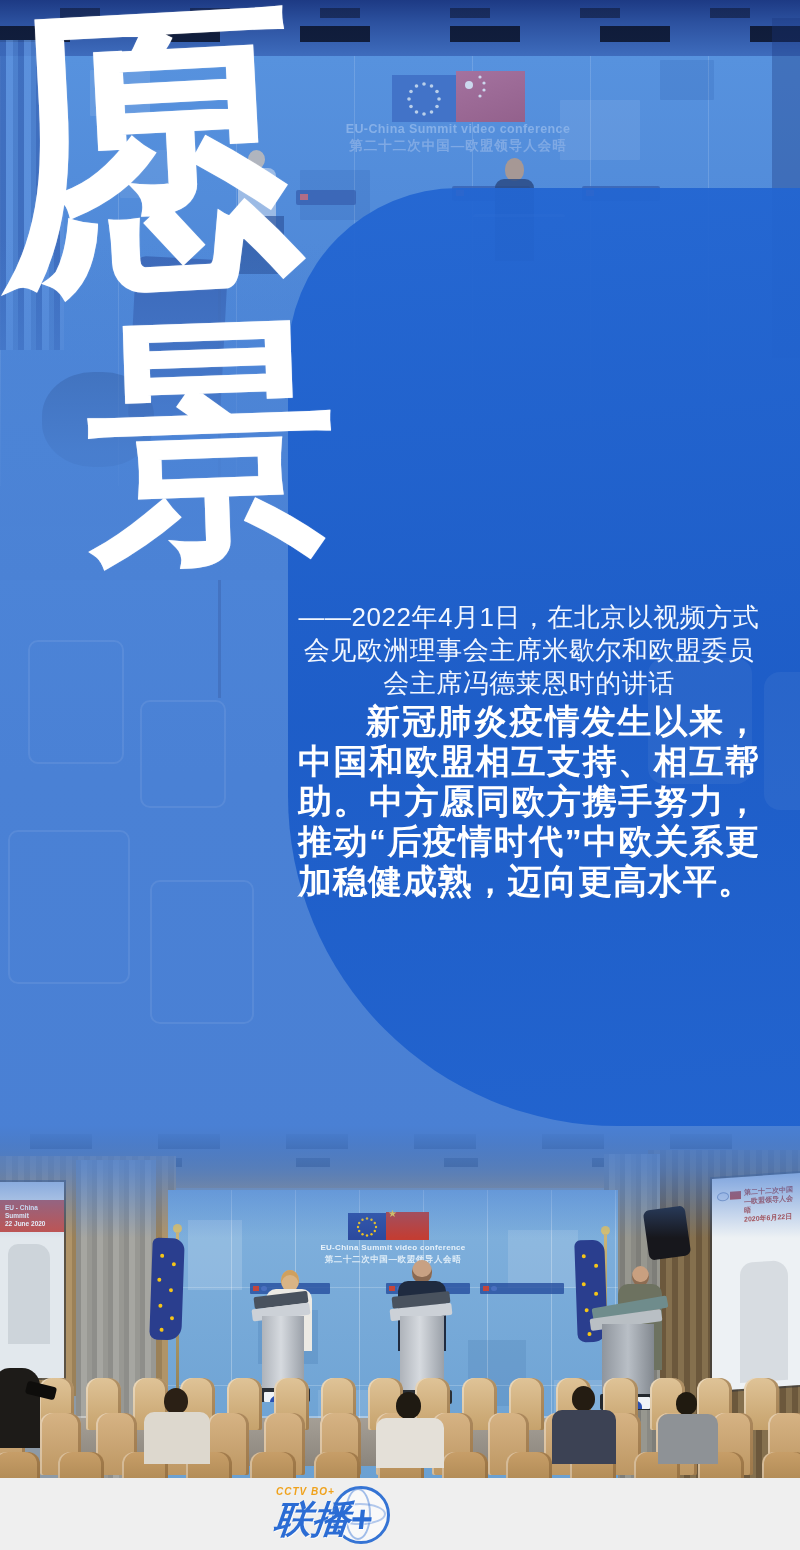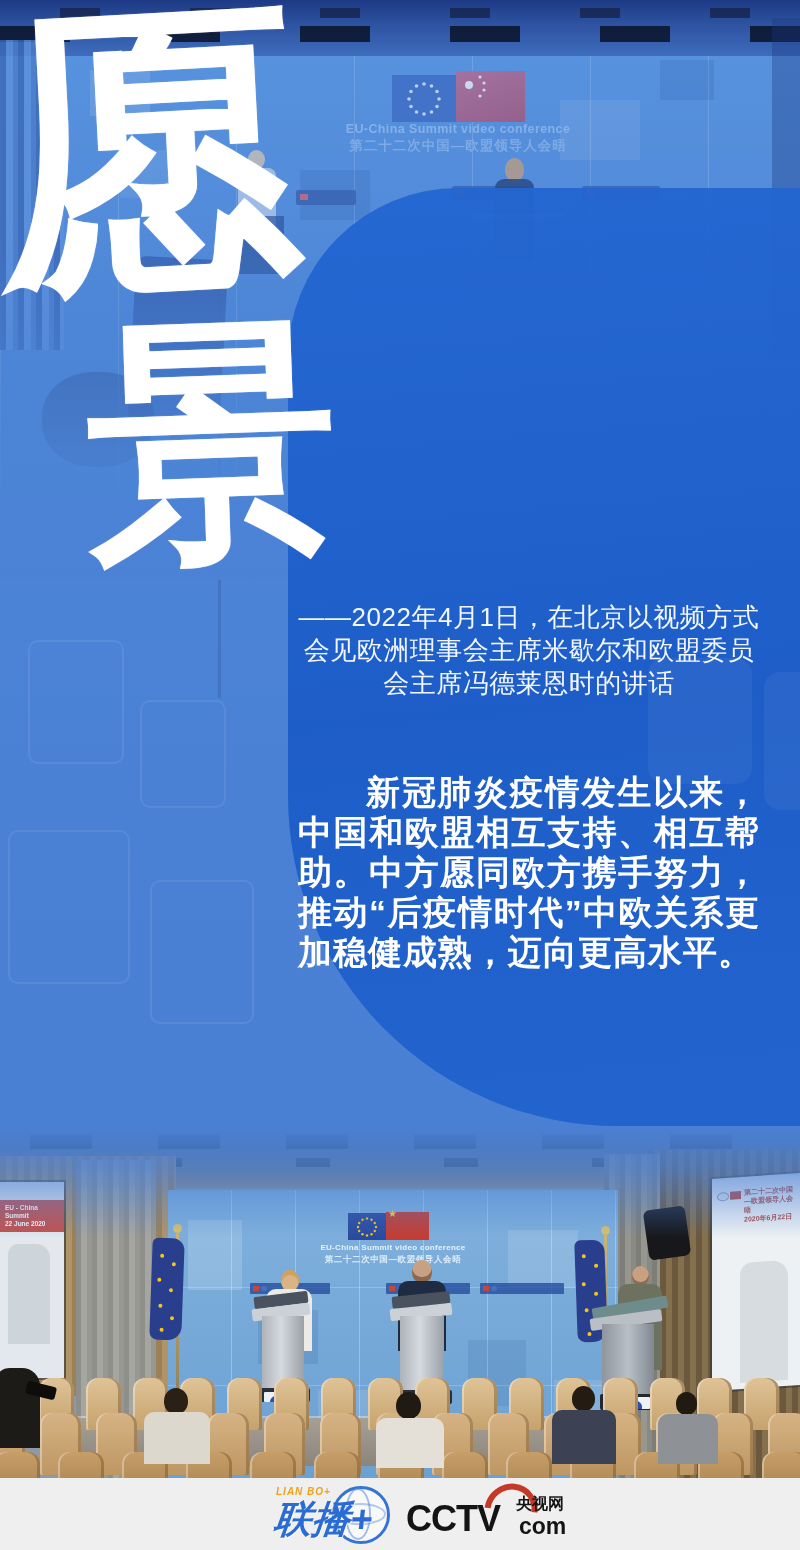--- a/index.html
+++ b/index.html
@@ -65,21 +65,21 @@
   
   .cal{position:absolute;color:#ffffff;font-weight:bold;line-height:1;
     font-family:"DejaVu Sans", sans-serif;text-shadow:0 0 1px rgba(255,255,255,.6);}
   .cal-top{left:-2px;top:4px;font-size:300px;transform:rotate(-3deg);}
   .cal-bottom{left:86px;top:318px;font-size:252px;transform:rotate(-2deg);}
 
   
   .q-text{position:absolute;left:298px;width:462px;color:#ffffff;font-weight:bold;
     font-size:34px;line-height:40px;letter-spacing:1px;text-align:justify;text-indent:2em;margin:0;}
   .q1{top:258px;}
-  .q2{top:772px;}
+  .q2{top:701px;}
   .q-attr{position:absolute;left:298px;width:462px;color:#f2f7ff;font-weight:normal;
     font-size:26px;line-height:33px;letter-spacing:.5px;text-align:center;margin:0;}
   .a1{top:601px;}
   .a2{top:956px;}
 
   
   .photo-bottom{position:absolute;left:0;top:1126px;width:800px;height:352px;overflow:hidden;
     background:#8d9aa6;}
   .pb-ceiling{position:absolute;left:0;top:0;width:800px;height:62px;
     background:linear-gradient(180deg,#45536c 0%,#6d7172 55%,#948c7e 100%);}
@@ -482,24 +482,18 @@
       <span class="head" style="left:676px;top:266px;width:21px;height:23px;background:#201a10;"></span>
       <span class="body" style="left:658px;top:288px;width:60px;height:50px;background:#8e9296;"></span>
     </div>
 
     <div class="pb-fade"></div>
   </div>
 
   <div class="footer">
     <div class="lianbo">
       <span class="lb-globe"></span>
-      <span class="lb-tag">LIAN BO+</span>
+      <span class="lb-tag">CCTV BO+</span>
       <span class="lb-name">联播+</span>
     </div>
-    <div class="cctv">
-      <span class="cctv-arc"></span>
-      <span class="cctv-word">CCTV</span>
-      <span class="cctv-site">央视网</span>
-      <span class="cctv-domain">com</span>
-    </div>
   </div>
 
 </div>
 
 </body></html>

